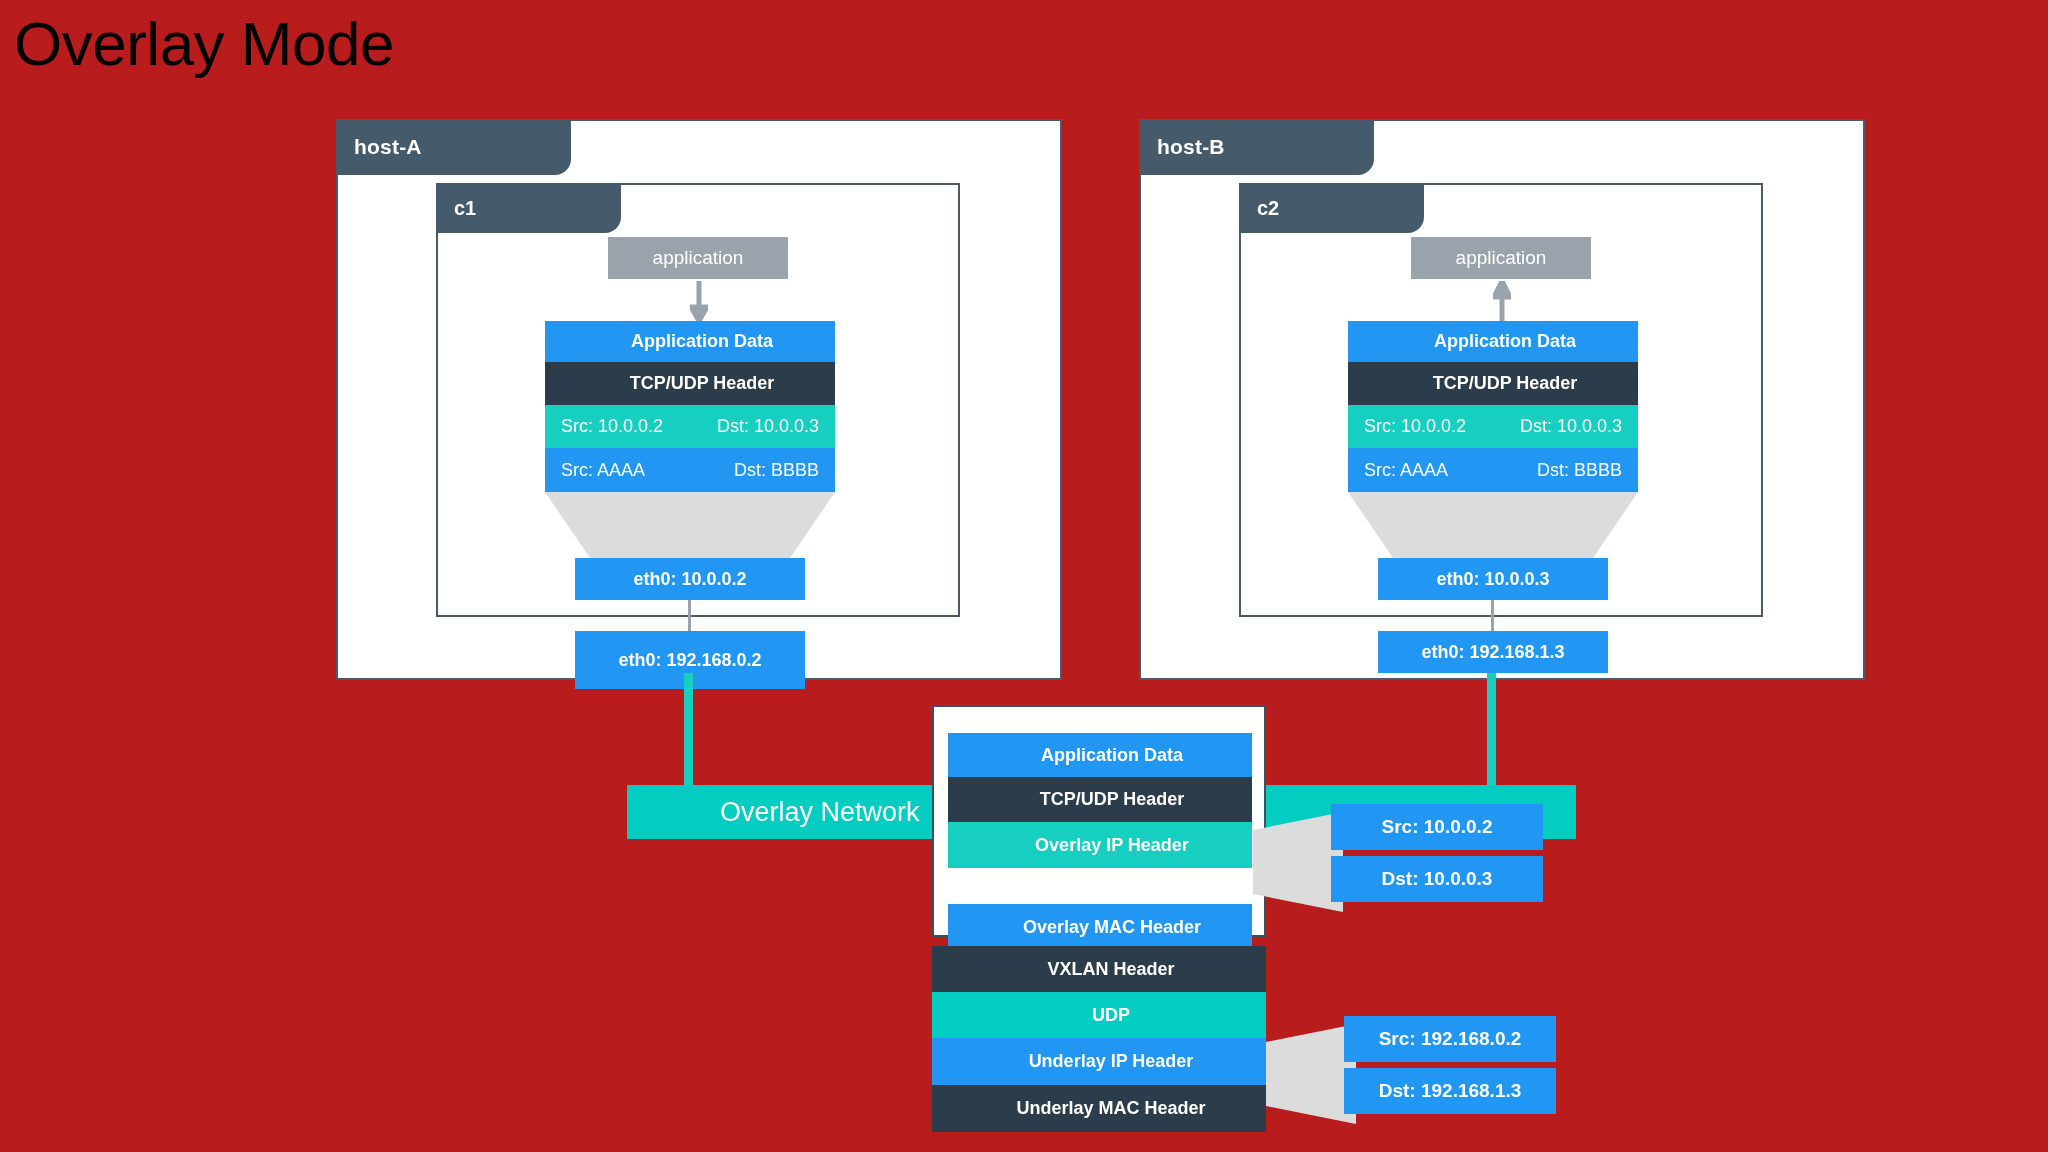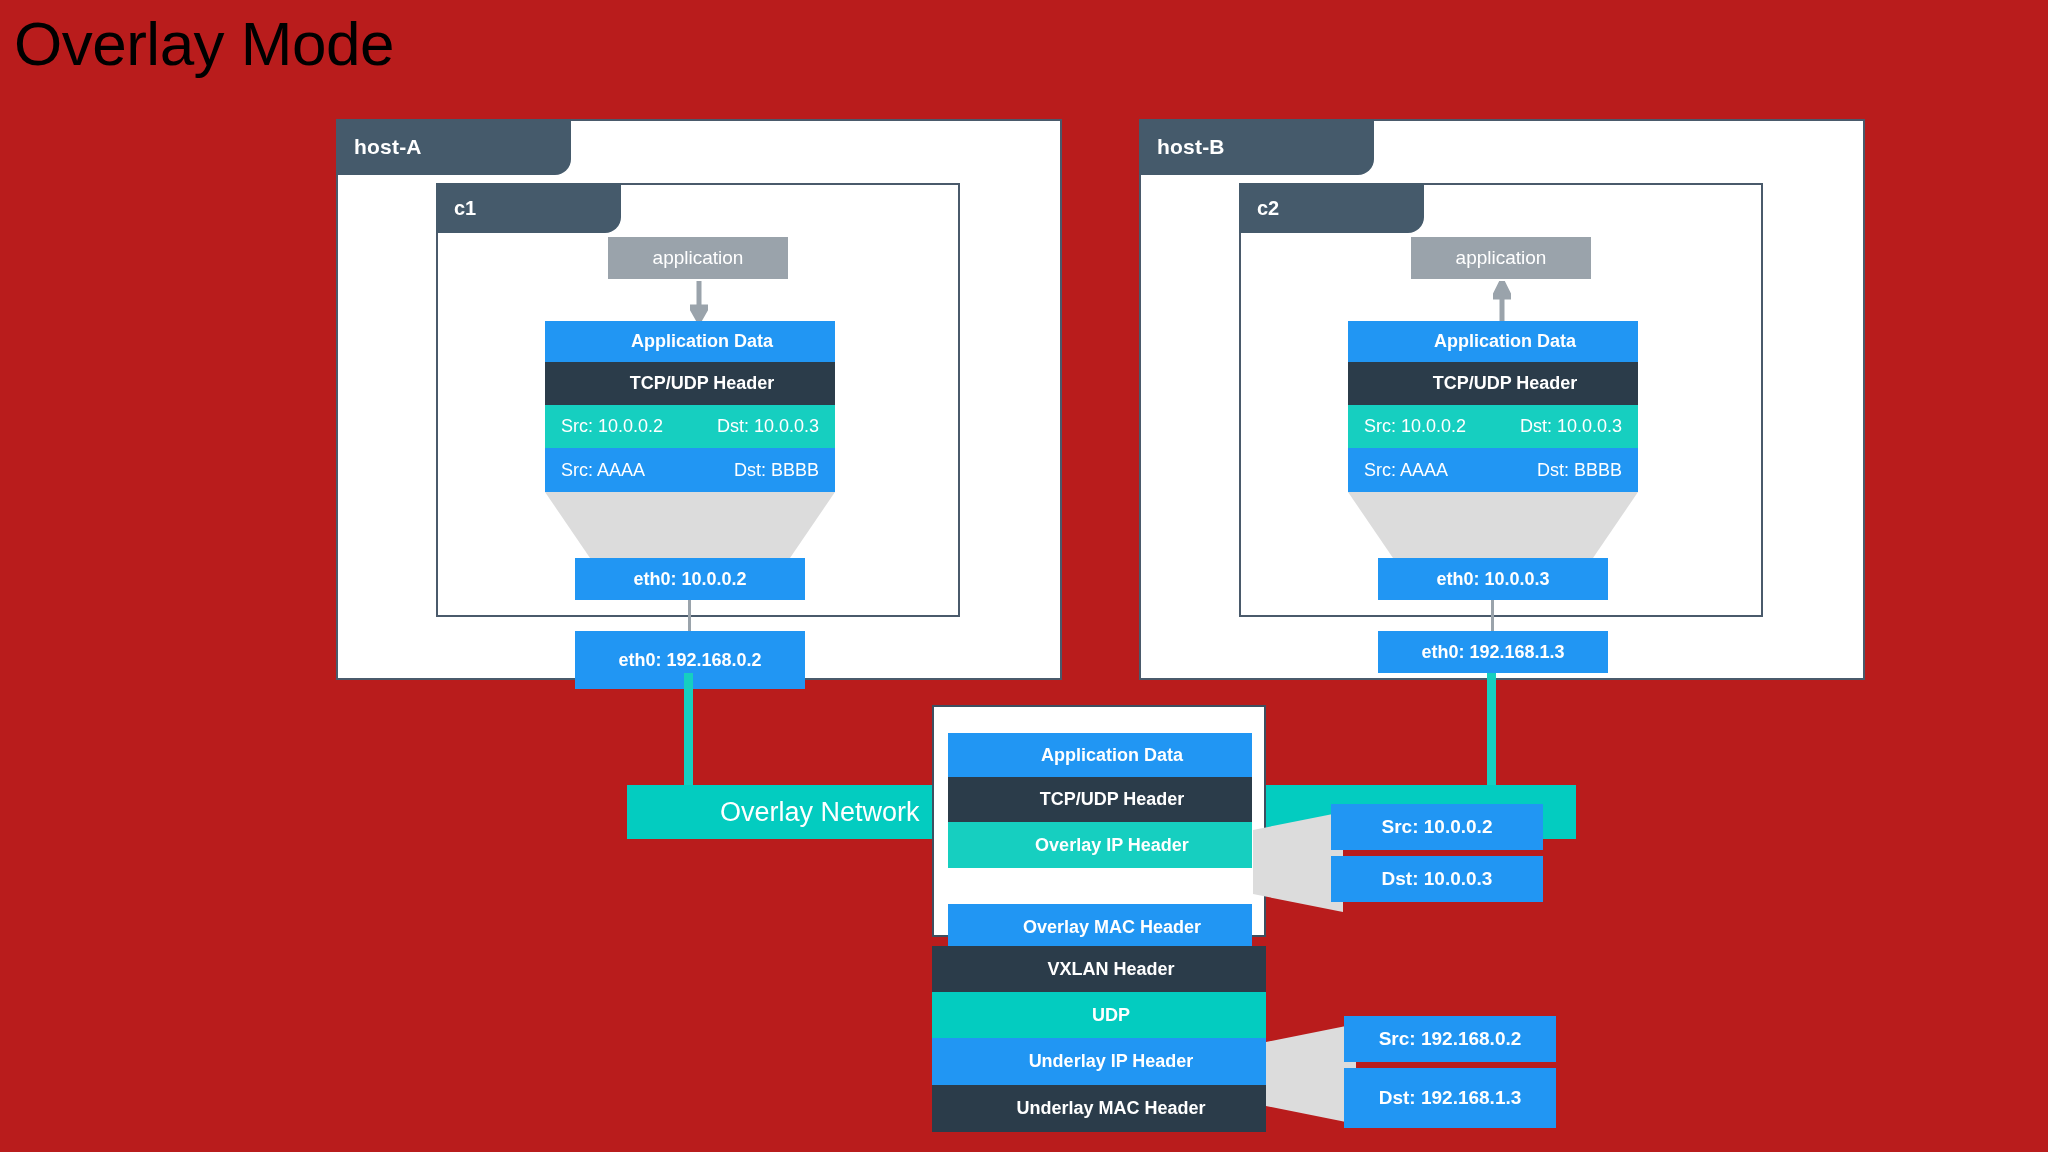--- a/index.html
+++ b/index.html
@@ -316,17 +316,17 @@
   <div class="callout-box" style="left:1331px; top:856px; width:212px; height:46px;">
     <span>Dst: 10.0.0.3</span>
   </div>
 
   <svg class="callout-wedge" style="left:1266px; top:1024px;" width="90" height="100" viewBox="0 0 90 100">
     <polygon points="0,18 90,0 90,100 0,82" fill="#dcdcdc"></polygon>
   </svg>
   <div class="callout-box" style="left:1344px; top:1016px; width:212px; height:46px;">
     <span>Src: 192.168.0.2</span>
   </div>
-  <div class="callout-box" style="left:1344px; top:1068px; width:212px; height:60px;">
+  <div class="callout-box" style="left:1344px; top:1068px; width:212px; height:46px;">
     <span>Dst: 192.168.1.3</span>
   </div>
 
 </div>
 
 </body></html>

